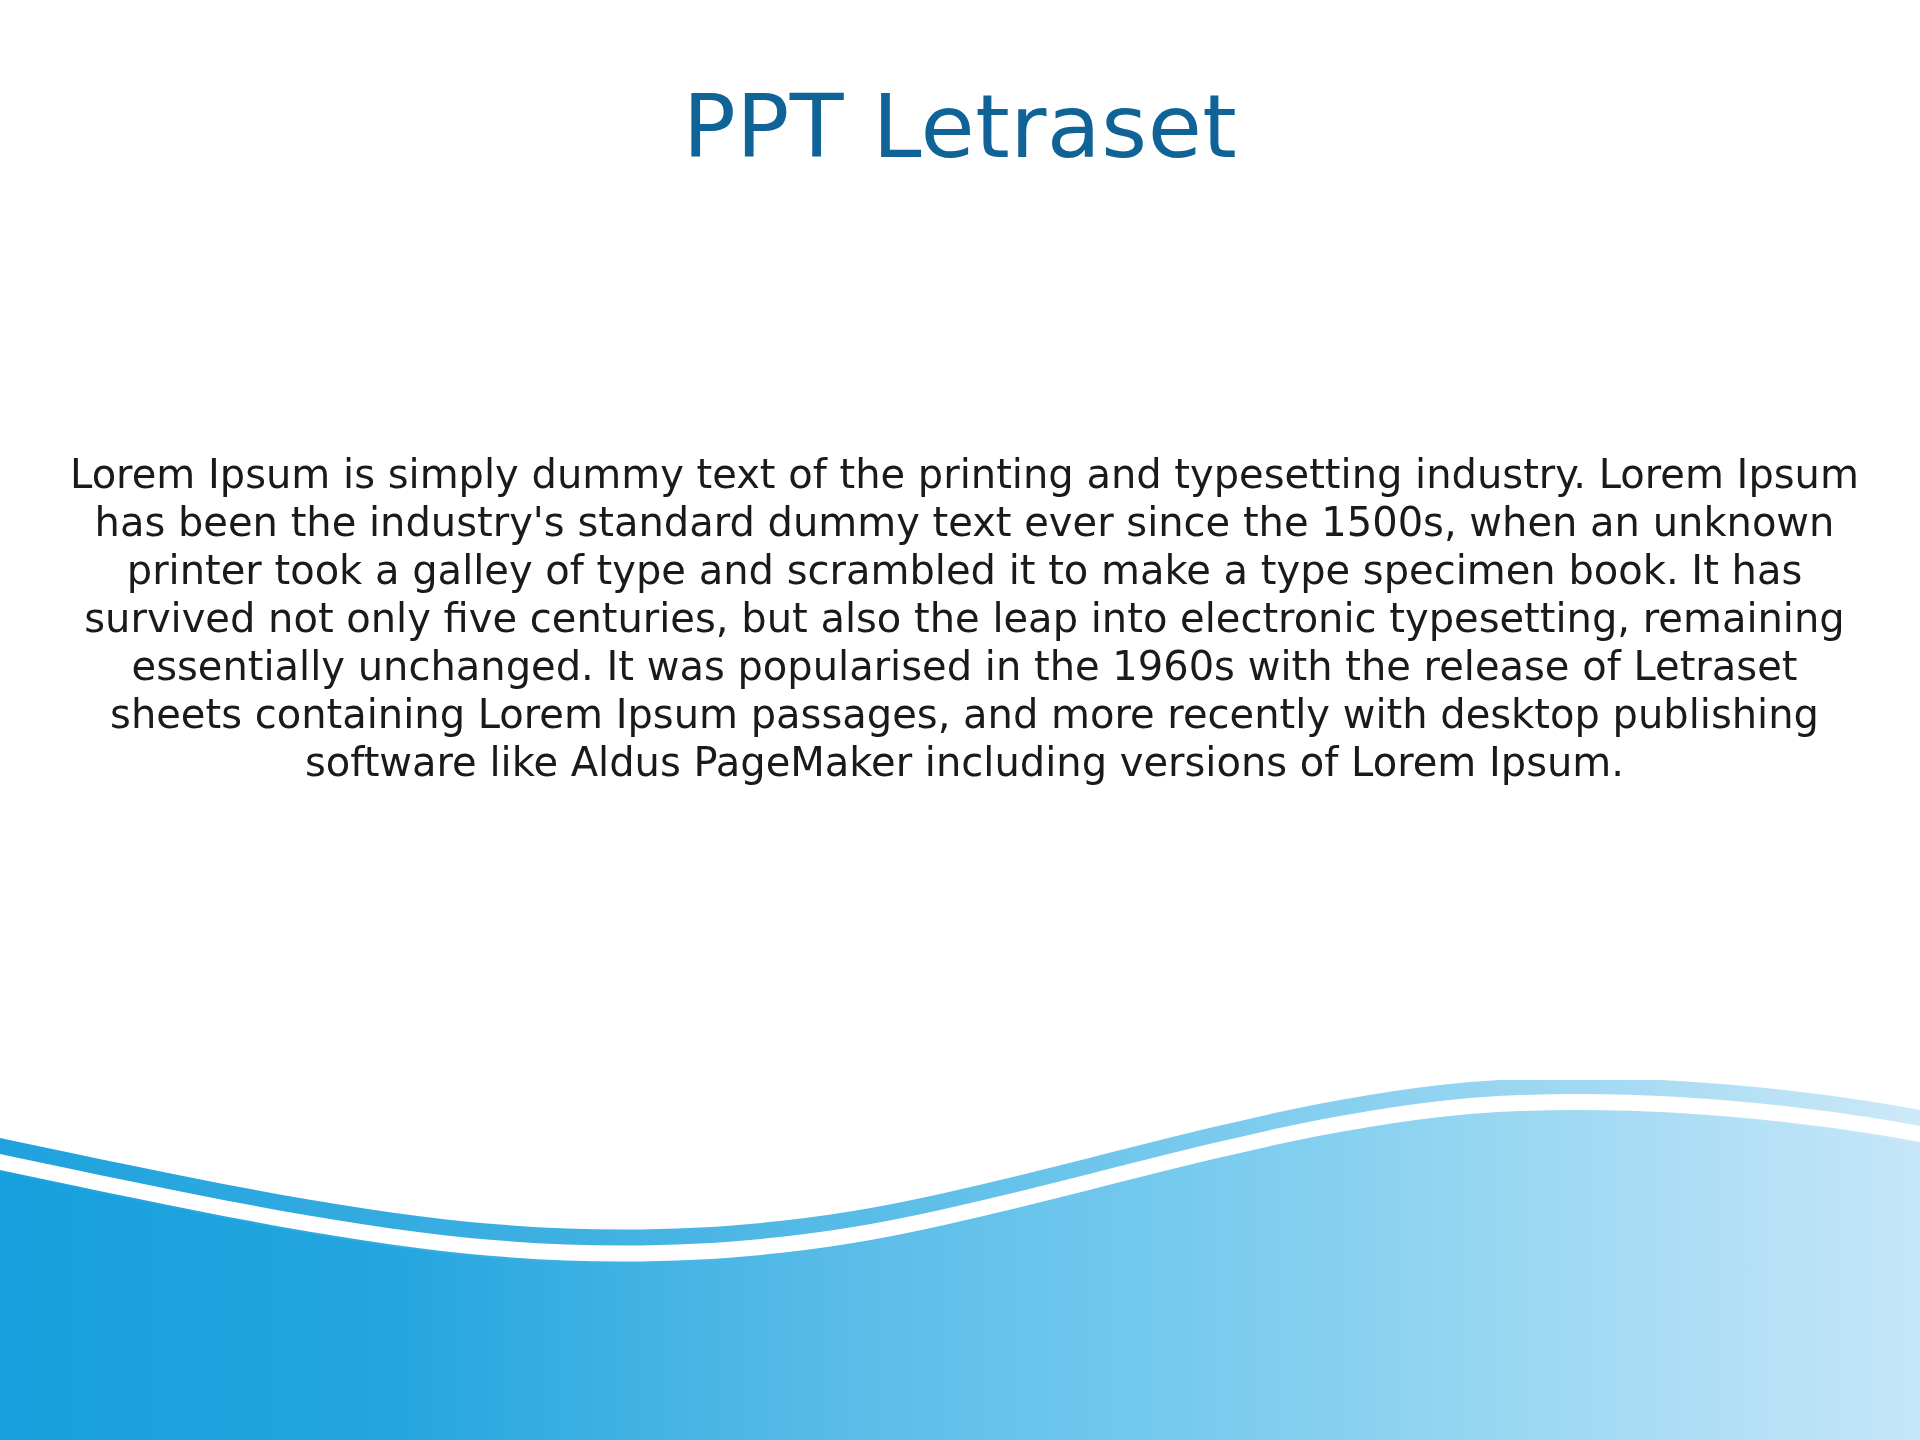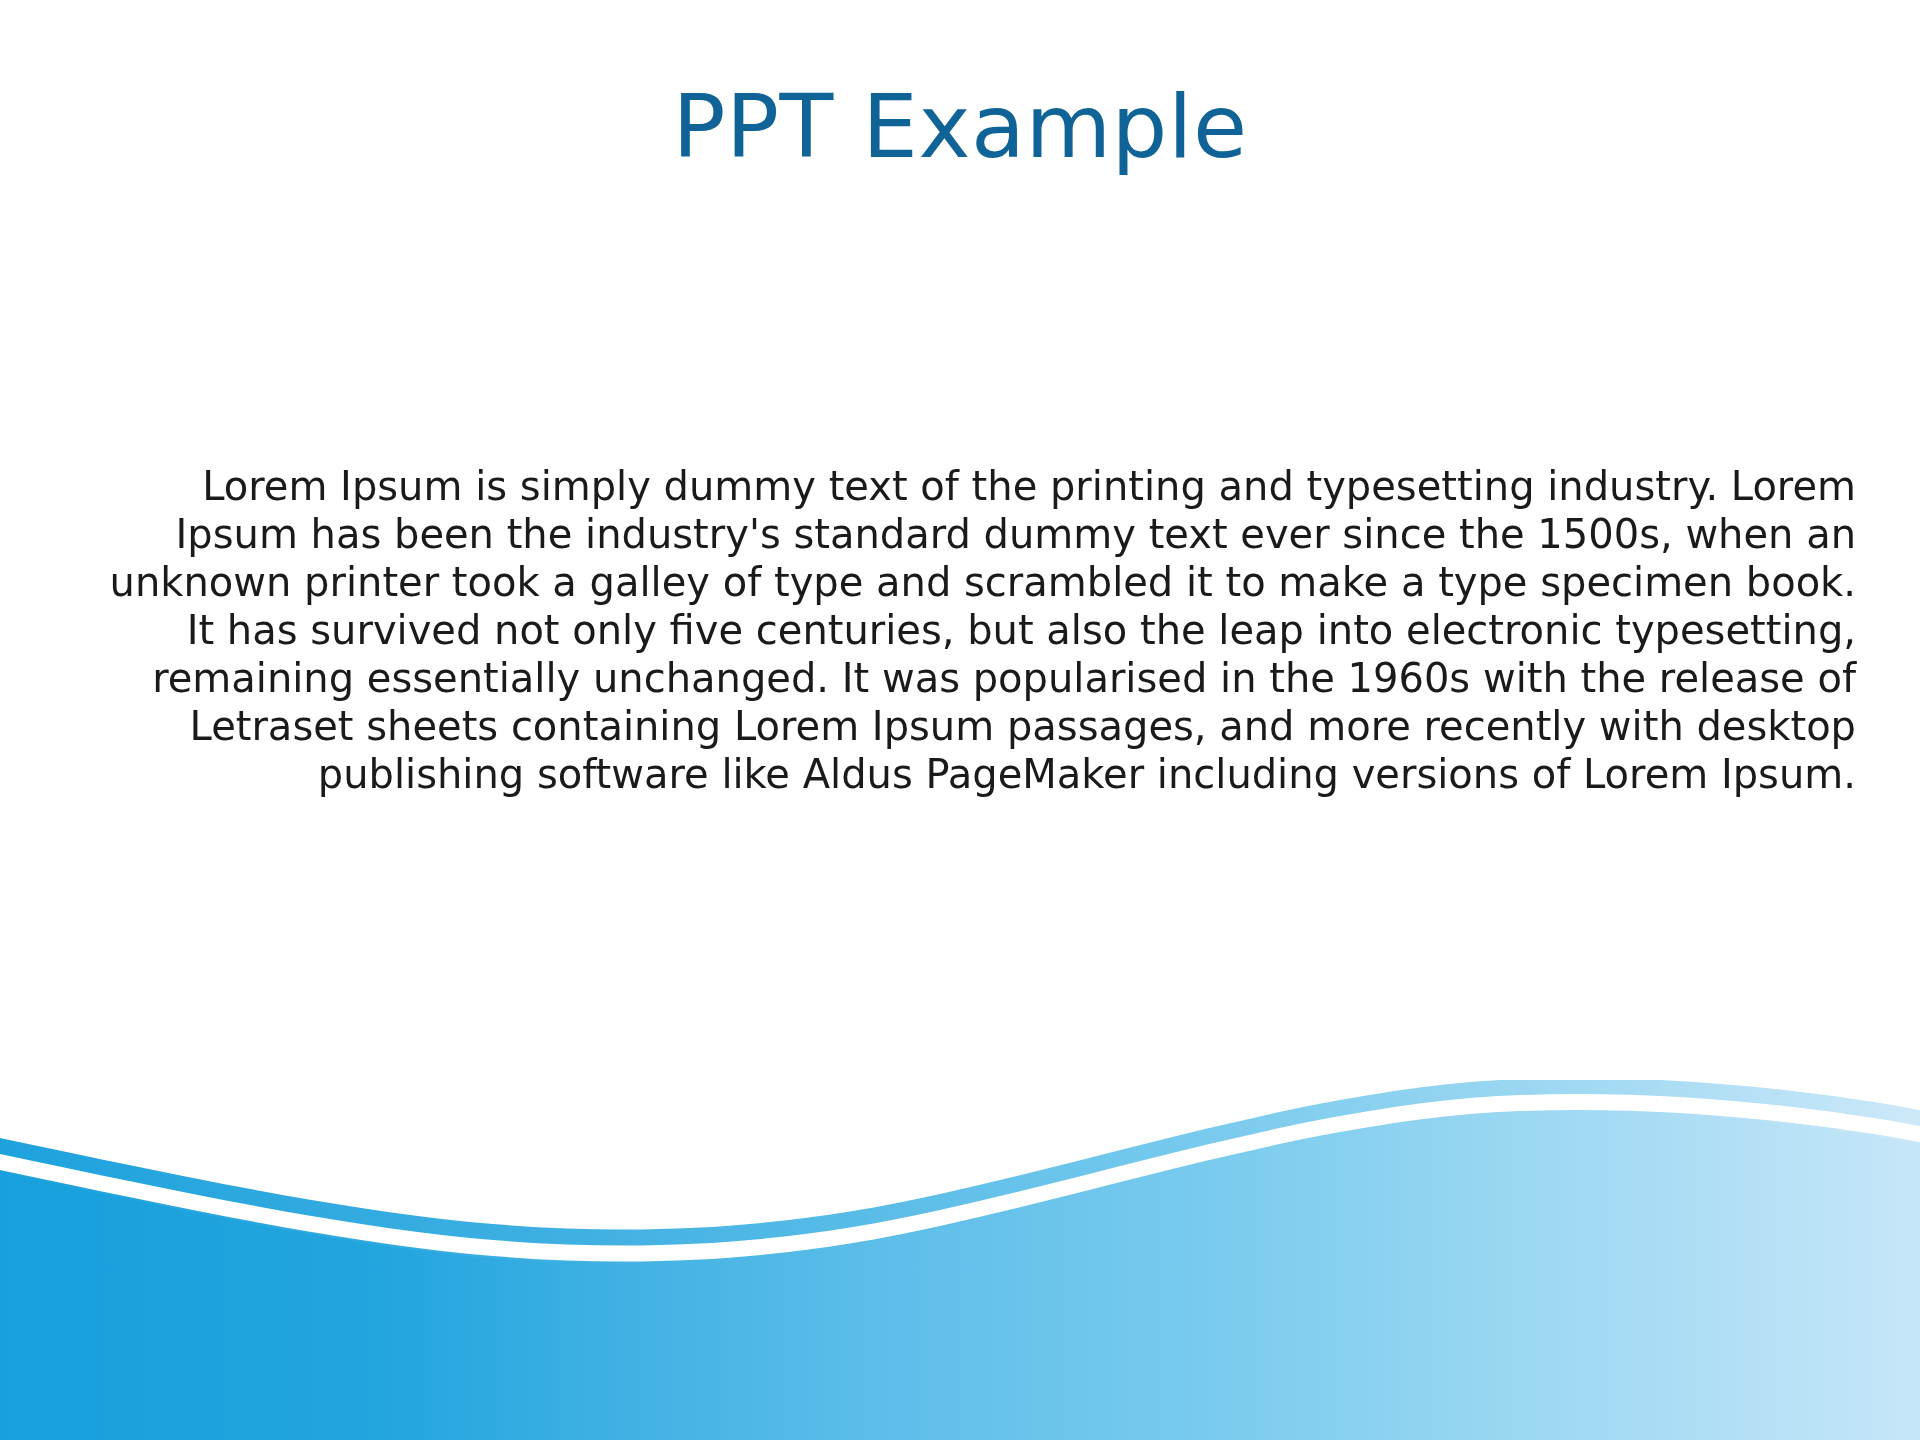--- a/index.html
+++ b/index.html
@@ -58,22 +58,22 @@
   .body-spacer {
     height: 48px;
   }
 
   .body-paragraph {
     font-family: "DejaVu Sans", sans-serif;
     font-size: 40px;
     line-height: 48px;
     font-weight: 400;
     color: #1A1A1A;
-    margin: 16px;
-    text-align: right;
+    margin: 4px;
+    text-align: center;
   }
 
   
   .wave-decoration {
     position: absolute;
     left: 0;
     bottom: 0;
     width: 1920px;
     height: 360px;
     pointer-events: none;
@@ -82,21 +82,21 @@
     display: block;
     width: 1920px;
     height: 360px;
   }
 </style>
 </head>
 <body>
 
 <div class="slide">
 
-  <div class="slide-title">PPT Example</div>
+  <div class="slide-title">PPT Letraset</div>
 
   <div class="body-block">
     <div class="body-spacer"></div>
     <p class="body-paragraph">Lorem Ipsum is simply dummy text of the printing and typesetting industry. Lorem Ipsum has been the industry's standard dummy text ever since the 1500s, when an unknown printer took a galley of type and scrambled it to make a type specimen book. It has survived not only five centuries, but also the leap into electronic typesetting, remaining essentially unchanged. It was popularised in the 1960s with the release of Letraset sheets containing Lorem Ipsum passages, and more recently with desktop publishing software like Aldus PageMaker including versions of Lorem Ipsum.</p>
   </div>
 
   <div class="wave-decoration">
     <svg viewBox="0 0 1920 360" preserveAspectRatio="none" xmlns="http://www.w3.org/2000/svg">
       <defs>
         <linearGradient id="waveGrad" x1="0" y1="0" x2="1" y2="0">

